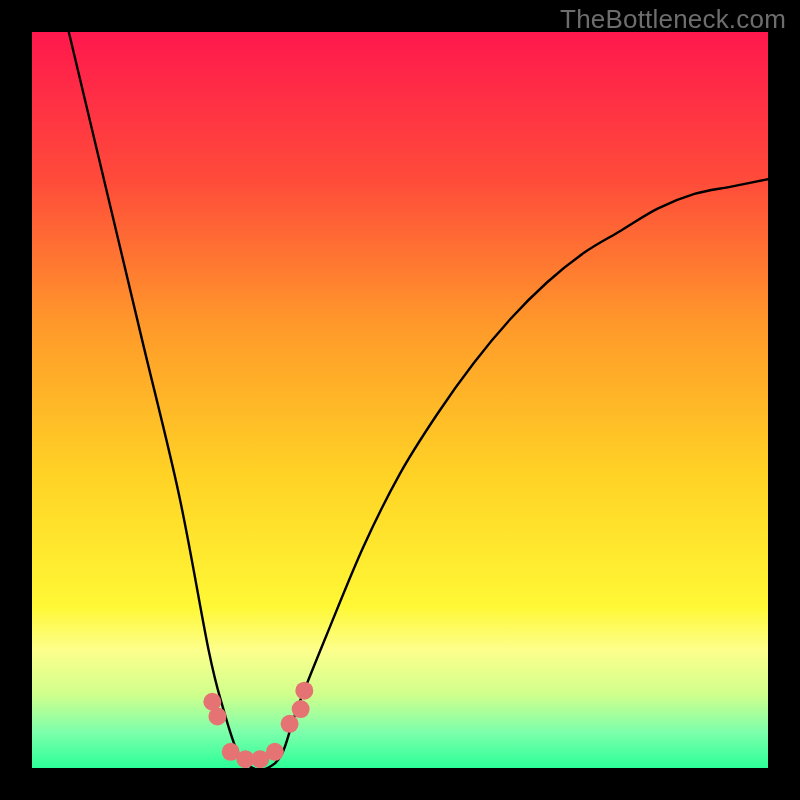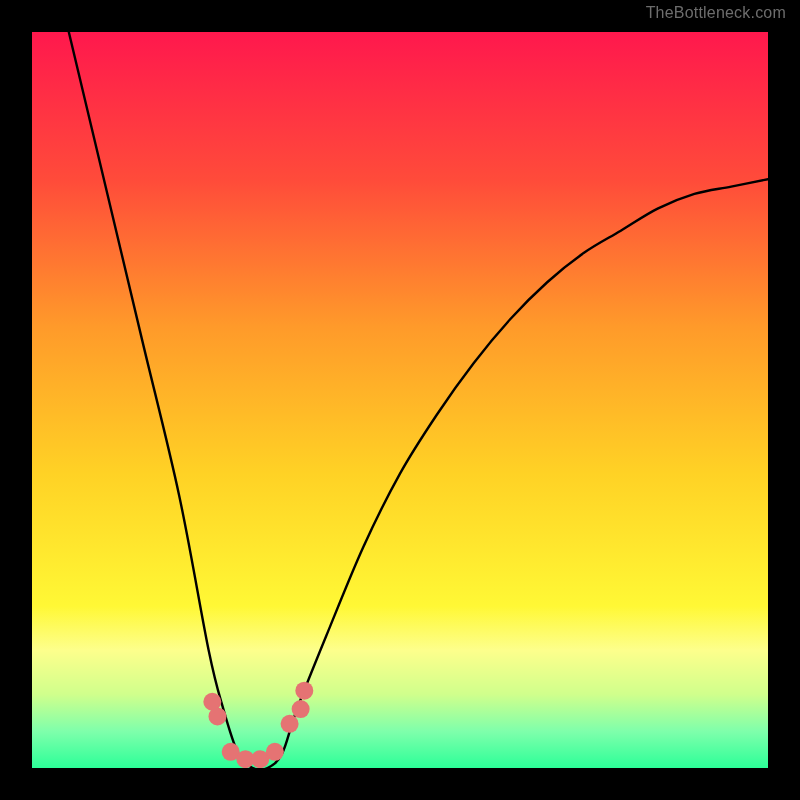--- a/index.html
+++ b/index.html
@@ -16,21 +16,21 @@
     top: 0;
     width: 800px;
     height: 800px;
     background: #000;
   }
   .watermark {
     position: absolute;
     top: 4px;
     right: 14px;
     color: #6d6d6d;
-    font-size: 16px;
+    font-size: 26px;
     font-weight: 500;
     letter-spacing: 0.2px;
   }
   svg.plot {
     position: absolute;
     left: 32px;
     top: 32px;
     width: 736px;
     height: 736px;
     display: block;

